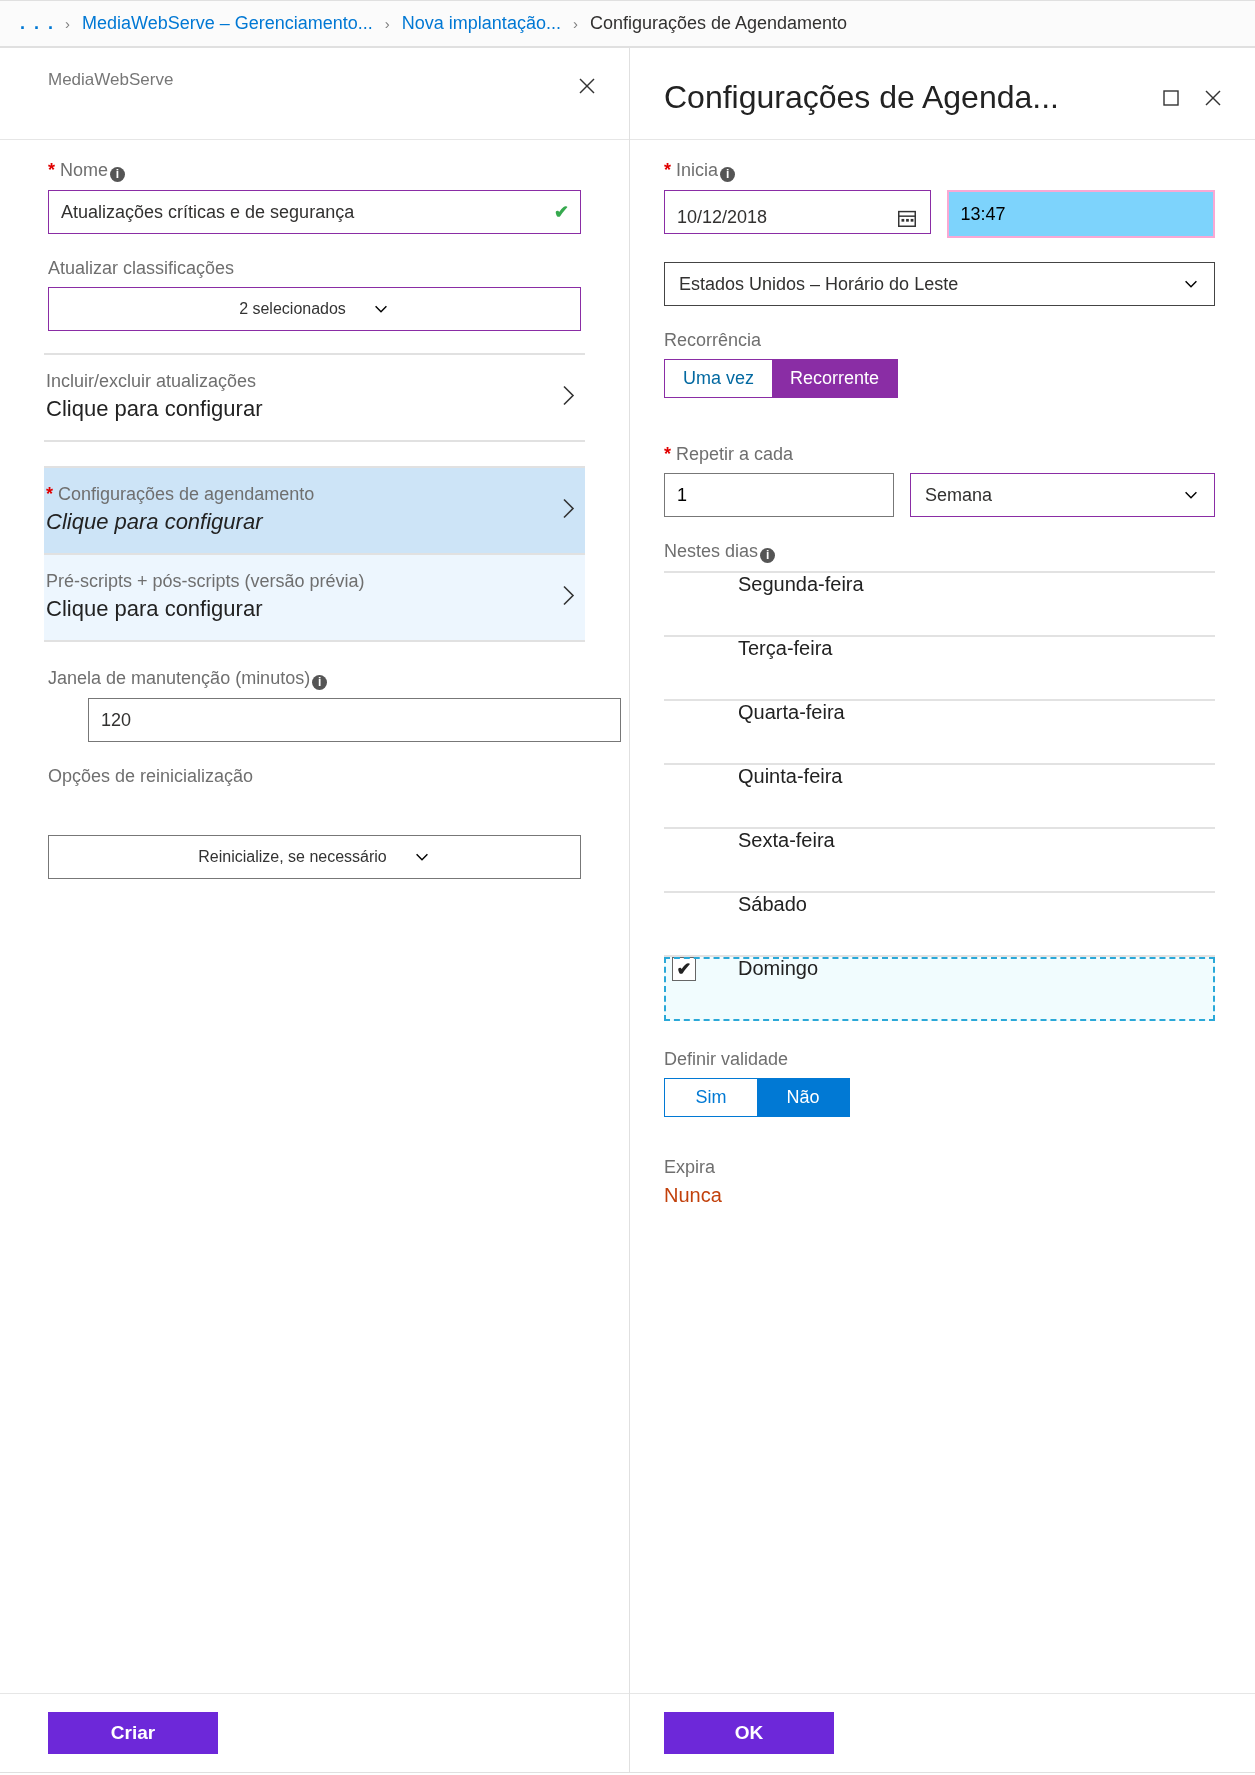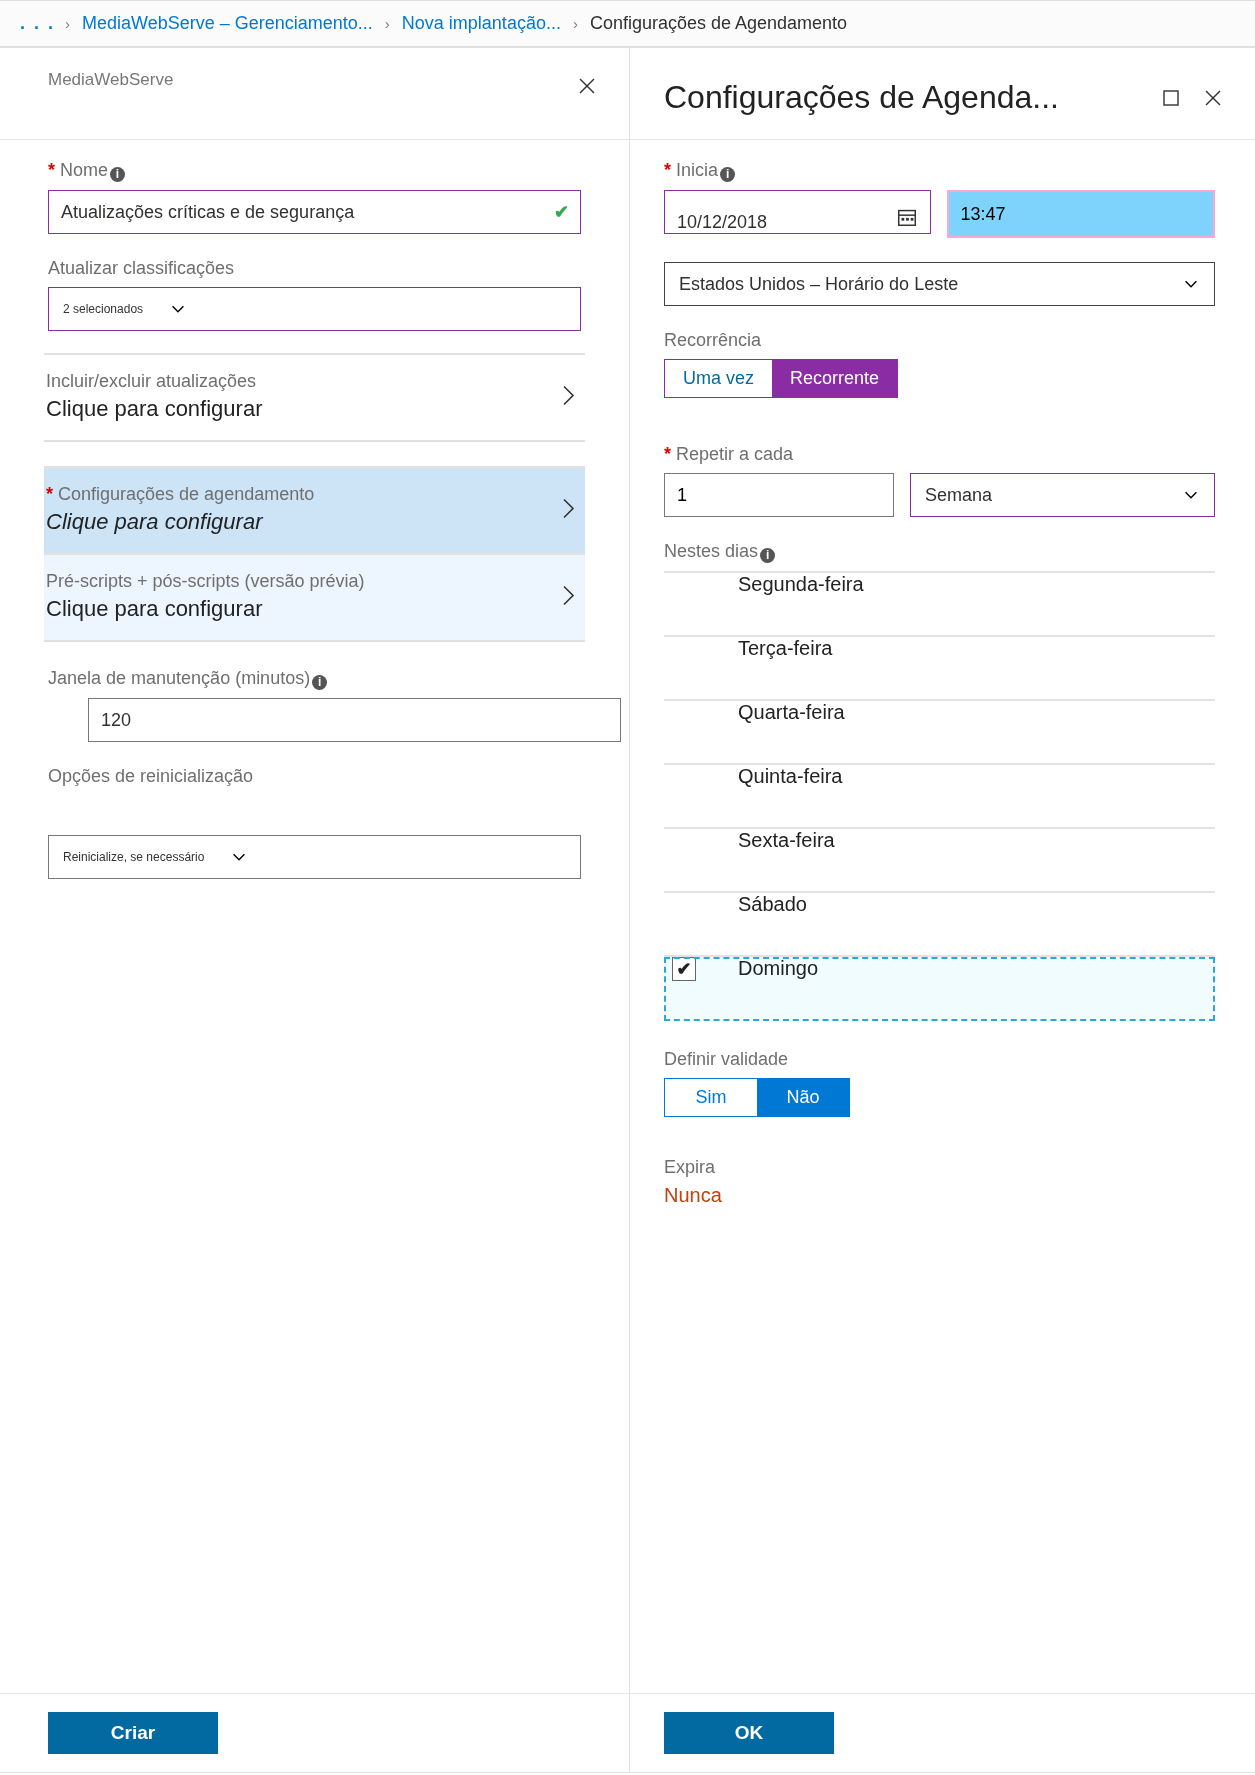--- a/index.html
+++ b/index.html
@@ -82,22 +82,22 @@
     font-size:18px; color:#323130; background:#fff;
   }
   .text-input.valid { border:1px solid #8a2da5; }
   .valid-wrap { position:relative; }
   .valid-wrap .check {
     position:absolute; right:12px; top:50%; transform:translateY(-50%);
     color:#36a94e; font-weight:800;
   }
   .dropdown {
     width:100%; height:44px; border:1px solid #8a2da5;
-    display:flex; align-items:center; justify-content:flex-start;
-    padding:0 14px; font-size:12px; color:#333; cursor:pointer; background:#fff;gap:26px;
+    display:flex; align-items:center; justify-content:center;
+    padding:0 14px; font-size:16px; color:#333; cursor:pointer; background:#fff;gap:26px;
   }
   .dropdown.plain { border-color:#777;margin-top:48px; }
   .caret-down { width:18px; height:18px; }
   .caret-down svg { width:18px; height:18px; }
   .caret-down polyline, .caret-right polyline { fill:none; stroke:#000; stroke-width:1.6; }
   .list-item {
     padding: 16px 6px 18px 2px;
     border-top: 2px solid #e1e1e1;
     border-bottom: 2px solid #e1e1e1;
     position:relative; cursor:pointer;
@@ -111,29 +111,29 @@
   .list-item.light { background:#edf6fe; }
   .list-item.sel .title.req::before { content:"* "; color:#e00000; }
   .group-wrap { margin: 0 -4px 26px -4px; }
   .panel-footer {
     border-top:1px solid #e6e6e6;
     padding: 18px 48px;
     background:#fff;
   }
   .panel.right .panel-footer { padding-left: 34px;}
   .btn-primary {
-    background:#0369a1; color:#fff; border:none;
+    background:#6d28d9; color:#fff; border:none;
     height:42px; min-width:170px; font-size:19px; font-weight:600;
     cursor:pointer;
   }
   
   .row-flex { display:flex; gap:16px; }
   .date-input {
-    flex:1; height:44px; border:1px solid #8a2da5; padding:0 12px;
-    display:flex; align-items:flex-end; justify-content:space-between;
+    flex:1; height:44px; border:1px solid #8a2da5; padding:16px 12px;
+    display:flex; align-items:flex-start; justify-content:space-between;
     font-size:18px; background:#fff;
   }
   .cal-icon svg { width:22px; height:22px; fill:#333; }
   .time-input {
     flex:1; height:48px; border:2px solid #f9a8d4; padding:0 12px;
     font-size:18px; background:#7dd3fc;
   }
   .select-dark {
     width:100%; height:44px; border:1px solid #444;
     display:flex; align-items:center; justify-content:space-between;

